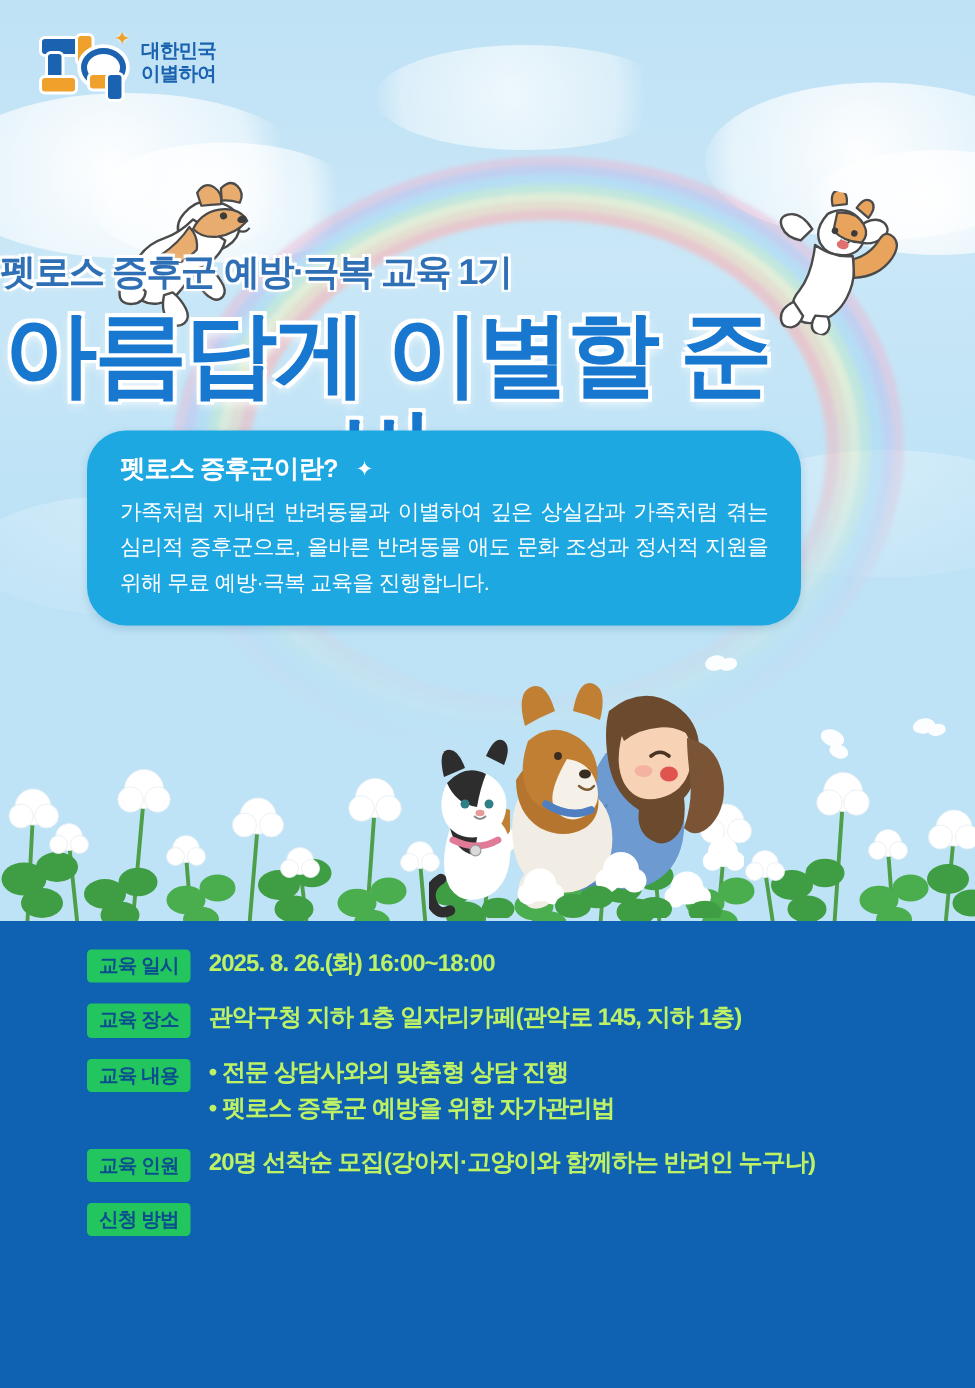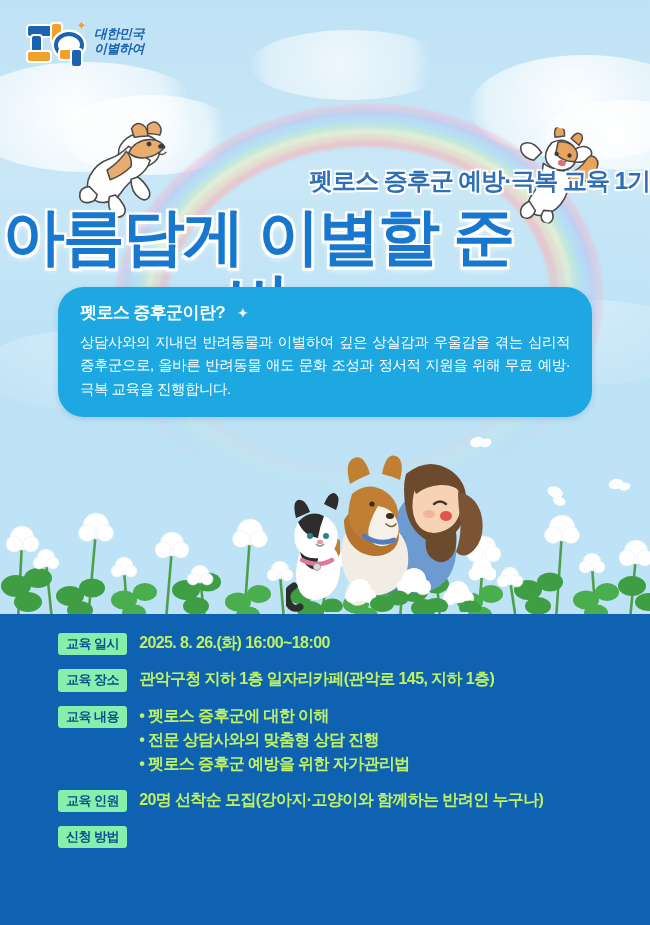--- a/index.html
+++ b/index.html
@@ -65,25 +65,25 @@
   .logo-mark{position:relative;width:62px;height:48px;}
   .lm-box{position:absolute;background:#1b63b0;border:2.5px solid #fff;border-radius:4px;}
   .lm-a{left:2px;top:6px;width:24px;height:10px;}
   .lm-b{left:6px;top:16px;width:9px;height:24px;}
   .lm-c{left:2px;top:32px;width:22px;height:9px;background:#f0a12b;}
   .lm-d{left:26px;top:4px;width:9px;height:18px;background:#f0a12b;}
   .lm-ring{position:absolute;left:30px;top:14px;width:22px;height:18px;border:4px solid #1b63b0;border-radius:50%;box-shadow:0 0 0 2.5px #fff;background:#fff;}
   .lm-e{left:34px;top:30px;width:20px;height:9px;background:#f0a12b;}
   .lm-f{left:46px;top:30px;width:9px;height:16px;background:#1b63b0;}
   .lm-spark{position:absolute;left:52px;top:1px;color:#f0a12b;font-size:13px;line-height:1;text-shadow:0 0 2px #fff;}
-  .logo-txt{font-size:13px;font-weight:bold;color:#1b63b0;line-height:1.15;letter-spacing:-.5px;font-style:italic;}
+  .logo-txt{font-size:13px;font-weight:bold;color:#1b63b0;line-height:1.15;letter-spacing:-.5px;}
 
   
   .subtitle{
-    position:absolute;left:0;top:165px;width:650px;text-align:right;
+    position:absolute;left:0;top:165px;width:650px;text-align:left;
     font-size:24px;font-weight:bold;color:#2f6fb5;letter-spacing:-1px;
     text-shadow:
       -1.6px -1.6px 0 #fff, 1.6px -1.6px 0 #fff,
       -1.6px 1.6px 0 #fff, 1.6px 1.6px 0 #fff,
       0 0 5px rgba(255,255,255,.9);
   }
   .headline{
     position:absolute;left:0;top:204px;width:516px;text-align:center;
     font-size:62px;font-weight:bold;color:#1878d0;letter-spacing:-2px;
     line-height:1.05;
@@ -93,21 +93,21 @@
       0 3px 7px rgba(255,255,255,.95);
   }
 
   
   .mascot{position:absolute;}
   .m-dog{left:72px;top:124px;width:110px;height:92px;transform:rotate(-18deg);}
   .m-cat{left:505px;top:128px;width:100px;height:96px;transform:rotate(12deg);}
 
   
   .infobox{
-    position:absolute;left:58px;top:287px;width:534px;
+    position:absolute;left:58px;top:287px;width:476px;
     background:#1da8e2;border-radius:26px;
     padding:14px 22px 16px 22px;
     box-sizing:border-box;
     box-shadow:0 2px 6px rgba(20,90,140,.18);
   }
   .ib-title{
     font-size:17px;font-weight:bold;color:#ffffff;letter-spacing:-.6px;
     display:flex;align-items:center;gap:12px;margin-bottom:7px;
   }
   .ib-star{font-size:14px;color:#fff;}
@@ -122,21 +122,21 @@
 
   
   .panel{
     position:absolute;left:0;top:614px;width:650px;height:311px;
     background:#0e62b1;
   }
   .rows{position:absolute;left:58px;top:16px;width:560px;}
   .row{display:flex;align-items:flex-start;margin-bottom:11px;}
   .chip{
     flex:0 0 auto;
-    background:#86efac;color:#0b4e90;
+    background:#22c55e;color:#0b4e90;
     font-size:13px;font-weight:bold;letter-spacing:-.5px;
     padding:3px 8px;border-radius:3px;margin-right:12px;
     white-space:nowrap;line-height:1.25;margin-top:3px;
   }
   .rv{
     color:#bef264;font-size:16px;font-weight:bold;letter-spacing:-.6px;
     line-height:1.5;padding-top:1px;
   }
   .rv .ln{display:block;}
   .rv .bullet{display:block;text-indent:0;}
@@ -236,21 +236,21 @@
   </svg>
 
   <div class="subtitle">펫로스 증후군 예방·극복 교육 1기</div>
   <div class="headline">아름답게 이별할 준비</div>
 
   <div class="infobox">
     <div class="ib-title">
       <span>펫로스 증후군이란?</span>
       <span class="ib-star">✦</span>
     </div>
-    <div class="ib-body">상담사와의 지내던 반려동물과 이별하여 깊은 상실감과 우울감을 겪는 심리적 증후군으로, 올바른 반려동물 애도 문화 조성과 정서적 지원을 위해 무료 예방·극복 교육을 진행합니다.</div>
+    <div class="ib-body">가족처럼 지내던 반려동물과 이별하여 깊은 상실감과 가족처럼 겪는 심리적 증후군으로, 올바른 반려동물 애도 문화 조성과 정서적 지원을 위해 무료 예방·극복 교육을 진행합니다.</div>
   </div>
 
   <svg class="field" viewBox="0 0 650 150" preserveAspectRatio="none">
     <g stroke="#4f9e4a" stroke-width="2.6" fill="none">
       <path d="M18 150 L22 72"></path>
         <path d="M52 150 L46 92"></path>
         <path d="M88 150 L96 60"></path>
       <path d="M128 150 L124 100"></path>
         <path d="M166 150 L172 78"></path>
         <path d="M205 150 L200 108"></path>
@@ -512,21 +512,20 @@
       <div class="row">
         <span class="chip">교육 장소</span>
         <span class="rv">
           <span class="ln">관악구청 지하 1층 일자리카페(관악로 145, 지하 1층)</span>
         </span>
       </div>
 
       <div class="row">
         <span class="chip">교육 내용</span>
         <span class="rv">
-          <span class="bullet">펫로스 증후군에 대한 이해</span>
           <span class="bullet">전문 상담사와의 맞춤형 상담 진행</span>
           <span class="bullet">펫로스 증후군 예방을 위한 자가관리법</span>
         </span>
       </div>
 
       <div class="row">
         <span class="chip">교육 인원</span>
         <span class="rv">
           <span class="ln">20명 선착순 모집(강아지·고양이와 함께하는 반려인 누구나)</span>
         </span>

